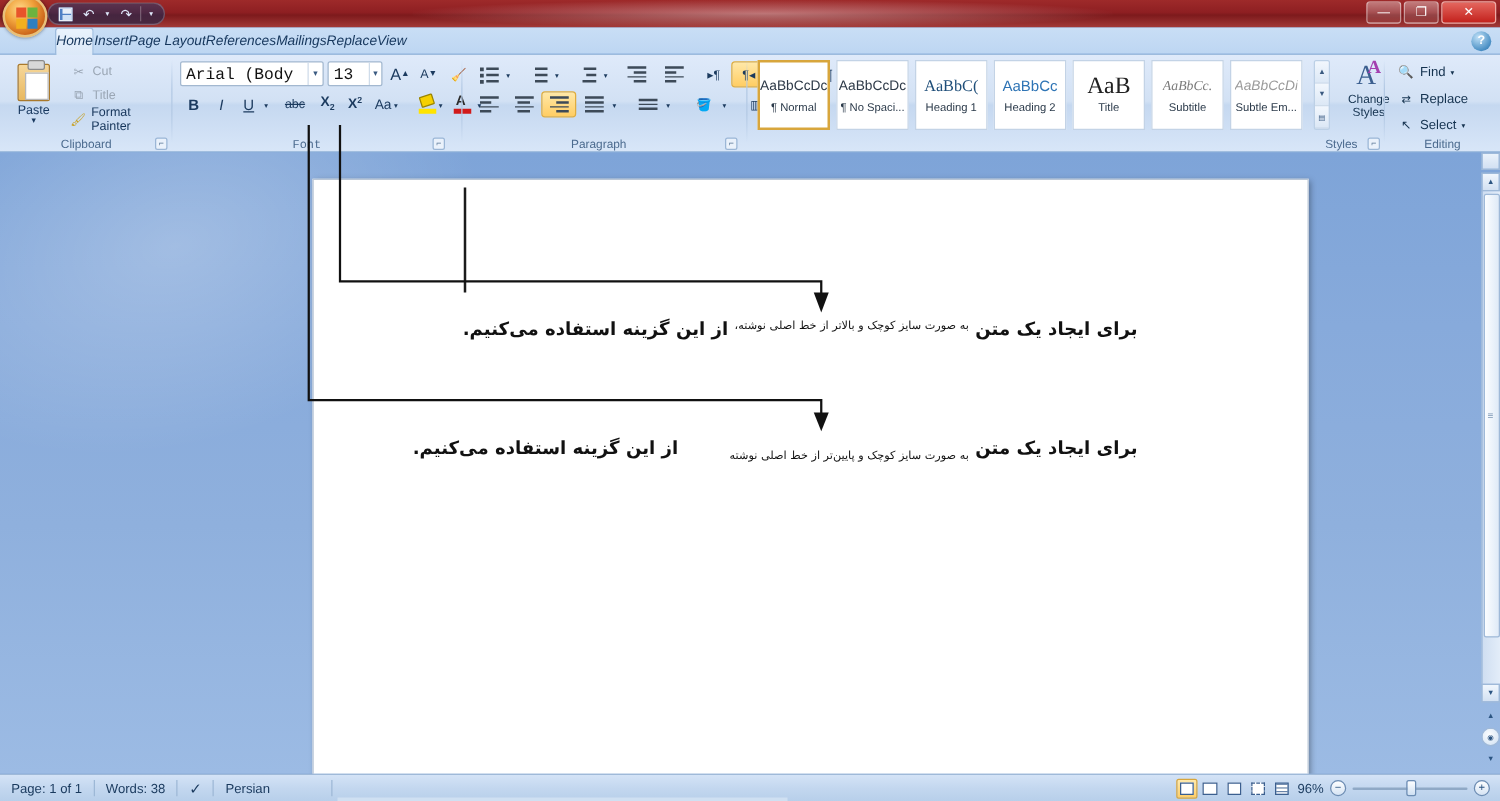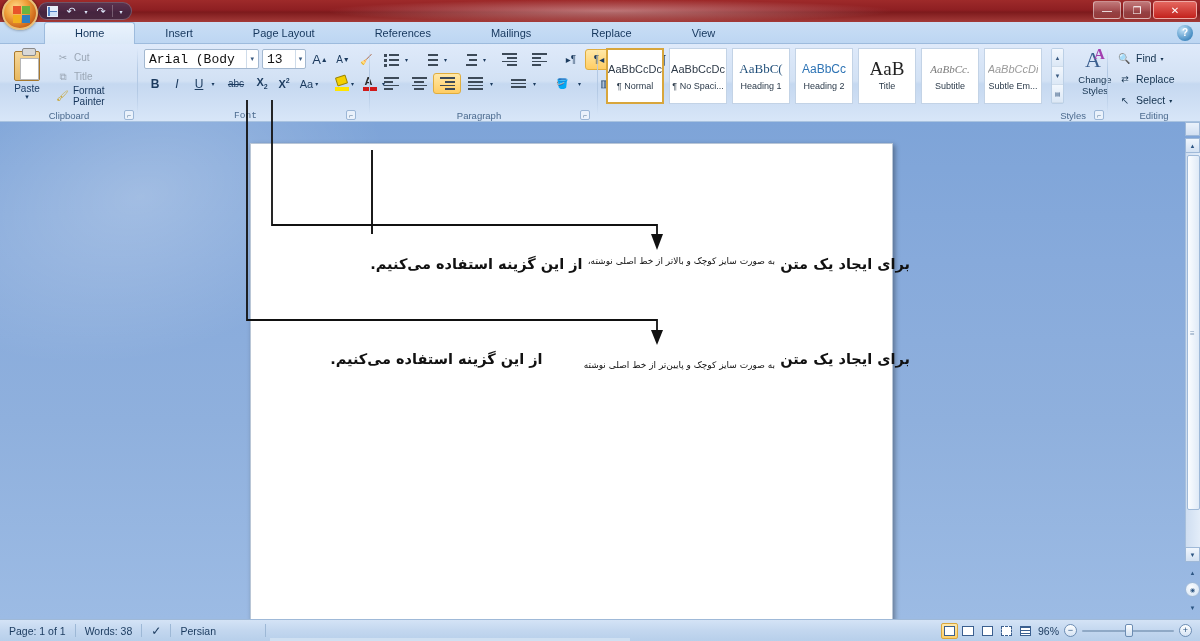--- a/index.html
+++ b/index.html
@@ -60,21 +60,21 @@
     background: linear-gradient(to bottom, rgba(255,255,255,.38), rgba(255,255,255,.06)); }
   .wbtn.close { width: 44px; background: linear-gradient(to bottom, #e4675f, #c3211c); border-color: #efa9a4; }
 
   
   .tabstrip {
     position: absolute; top: 22px; left: 0; width: 1200px; height: 22px;
     background: linear-gradient(to bottom, #c9def5 0%, #bdd6f2 100%);
     border-bottom: 1px solid #9dbbdd;
   }
   .tabs { position: absolute; left: 44px; top: 0; display: flex; height: 22px; }
-  .tab { padding: 0 30px; height: 22px; line-height: 22px; font-size: 11px; color: #15365c; cursor: pointer; }
+  .tab { padding: 0 0; height: 22px; line-height: 22px; font-size: 11px; color: #15365c; cursor: pointer; font-style: italic; }
   .tab.active {
     background: linear-gradient(to bottom, #eaf3fd, #dce9f8);
     border: 1px solid #9dbbdd; border-bottom: none;
     border-radius: 3px 3px 0 0; line-height: 21px; color: #13345a;
   }
   .help-circle { position: absolute; right: 7px; top: 3px; width: 16px; height: 16px; border-radius: 50%;
     background: radial-gradient(circle at 35% 30%, #bfe0f7, #4a8fc4 70%, #2e6d9f);
     color: #fff; font-size: 10px; text-align: center; line-height: 16px; cursor: pointer; font-weight: bold; }
 
   
@@ -184,21 +184,21 @@
   .workspace {
     position: absolute; top: 122px; left: 0; width: 1200px; height: 497px;
     background: linear-gradient(to bottom, #7ea4d8 0%, #87aadb 28%, #8fb0dd 60%, #9cbbe4 100%);
     overflow: hidden;
   }
   .ws-sheen { position: absolute; left: -120px; top: -90px; width: 520px; height: 330px;
     background: radial-gradient(ellipse at center, rgba(255,255,255,.25), rgba(255,255,255,0) 68%);
     transform: rotate(-16deg); }
 
   .page {
-    position: absolute; left: 250px; top: 21px; width: 643px; height: 490px;
+    position: absolute; left: 250px; top: 21px; width: 797px; height: 490px;
     background: #fff; box-shadow: 2px 2px 5px rgba(0,0,0,.35);
     border: 1px solid #b9c6d6;
   }
   .doc-line { position: absolute; left: 0; width: 687px; text-align: right;
     direction: rtl; padding-right: 28px; color: #111; white-space: nowrap; }
   .doc-main { font-size: 14.5px; font-weight: bold; font-family: "DejaVu Sans", sans-serif; }
   .doc-small { font-size: 9px; font-weight: normal; font-family: "DejaVu Sans", sans-serif; }
   .sup-part { position: relative; top: -5px; }
   .sub-part { position: relative; top: 4px; margin-left: 36px; }
   .caret { position: absolute; left: 120px; top: 6px; width: 1.5px; height: 84px; background: #1b1b1b; }

